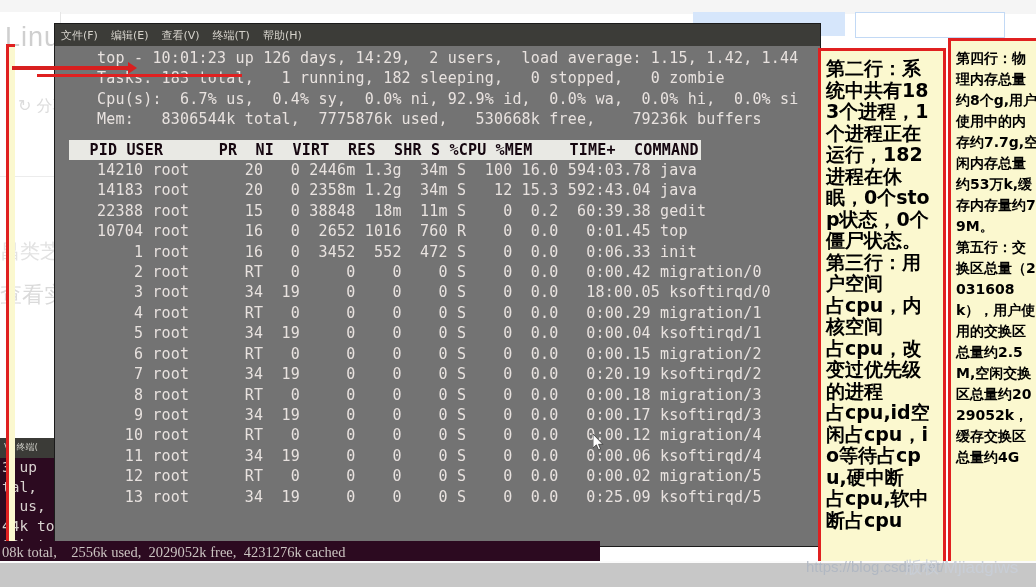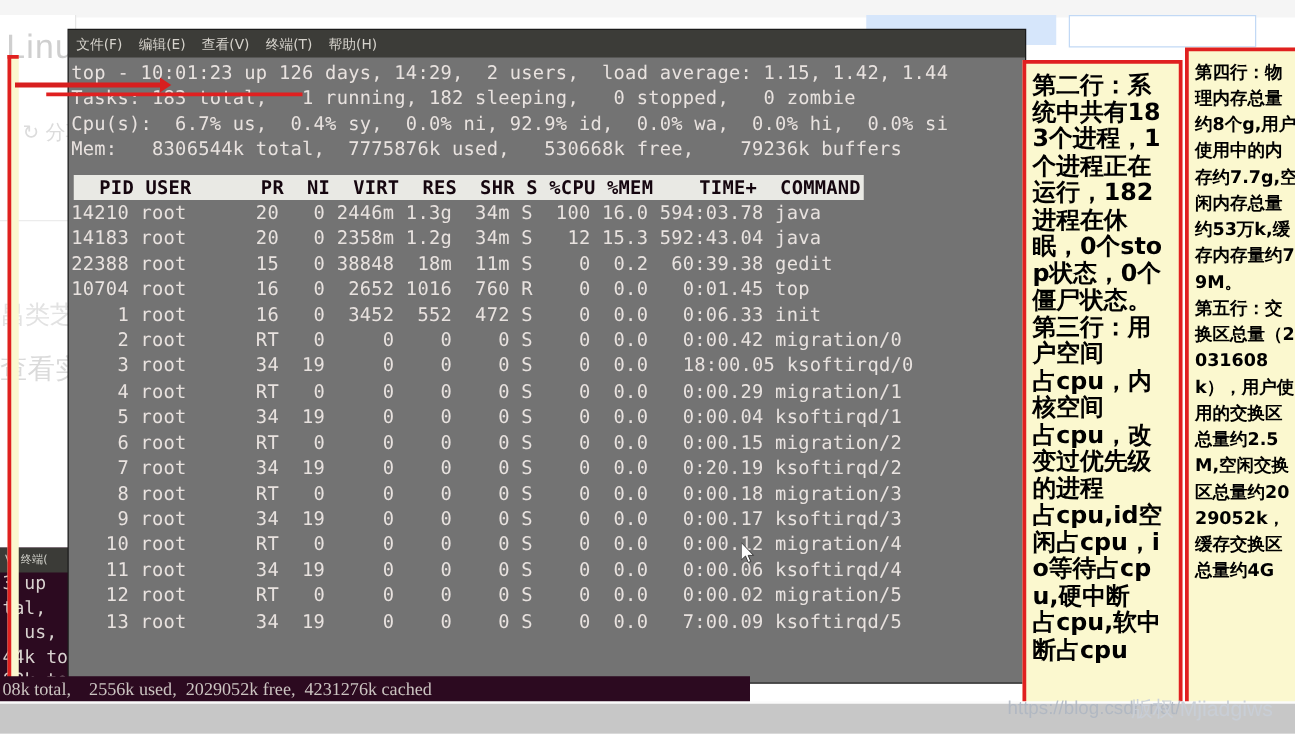--- a/index.html
+++ b/index.html
@@ -65,24 +65,25 @@
   }
   #term .menubar .mi{
     color:#d6d3cc;font-size:11px;font-family:"DejaVu Sans", sans-serif;
     white-space:nowrap;
   }
   #term-body{padding:2px 0 0 2px;}
   .trow{
     color:#e8e2df;font-family:"DejaVu Sans Mono", monospace;
     font-size:15px;line-height:20.4px;white-space:pre;
     letter-spacing:0.2px;
+    margin-left:40px;
   }
   .trow.hdr{
     background:#e9e9e4;color:#15060f;font-weight:bold;
-    display:inline-block;padding:0 2px;margin-left:2px;
+    display:inline-block;padding:0 2px;margin-left:12px;
   }
   #blankline{height:10px;}
 
   
   #red-underline{
     position:absolute;left:37px;top:74px;width:205px;height:3px;background:#e02020;
   }
   #red-arrow{
     position:absolute;left:12px;top:66px;width:120px;height:4px;background:#d81f1f;
   }
@@ -176,21 +177,21 @@
     <div class="trow">    3 root      34  19     0    0    0 S    0  0.0   18:00.05 ksoftirqd/0</div>
     <div class="trow">    4 root      RT   0     0    0    0 S    0  0.0   0:00.29 migration/1</div>
     <div class="trow">    5 root      34  19     0    0    0 S    0  0.0   0:00.04 ksoftirqd/1</div>
     <div class="trow">    6 root      RT   0     0    0    0 S    0  0.0   0:00.15 migration/2</div>
     <div class="trow">    7 root      34  19     0    0    0 S    0  0.0   0:20.19 ksoftirqd/2</div>
     <div class="trow">    8 root      RT   0     0    0    0 S    0  0.0   0:00.18 migration/3</div>
     <div class="trow">    9 root      34  19     0    0    0 S    0  0.0   0:00.17 ksoftirqd/3</div>
     <div class="trow">   10 root      RT   0     0    0    0 S    0  0.0   0:00.12 migration/4</div>
     <div class="trow">   11 root      34  19     0    0    0 S    0  0.0   0:00.06 ksoftirqd/4</div>
     <div class="trow">   12 root      RT   0     0    0    0 S    0  0.0   0:00.02 migration/5</div>
-    <div class="trow">   13 root      34  19     0    0    0 S    0  0.0   7:00.09 ksoftirqd/5</div>
+    <div class="trow">   13 root      34  19     0    0    0 S    0  0.0   0:25.09 ksoftirqd/5</div>
   </div>
 </div>
 
 <svg id="cursor" viewBox="0 0 11 17">
   <polygon points="0,0 0,14 3.4,10.8 5.6,16 7.6,15.1 5.5,10.3 9.8,10.3" fill="#ffffff" stroke="#2b2b2b" stroke-width="0.7"></polygon>
 </svg>
 
 <div id="red-left-box"></div>
 <div id="red-arrow"></div>
 <div id="red-underline"></div>

